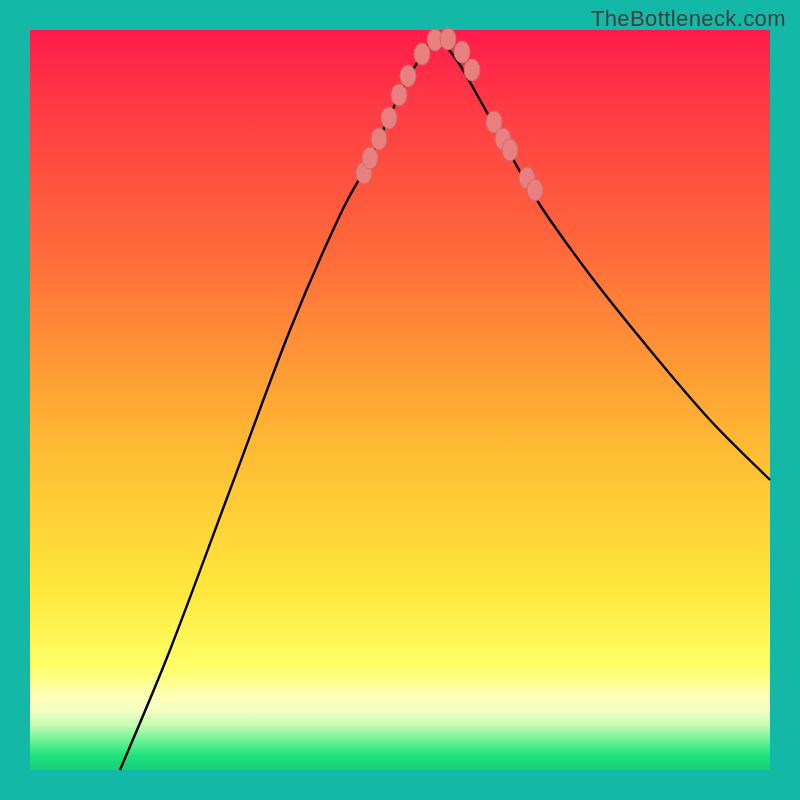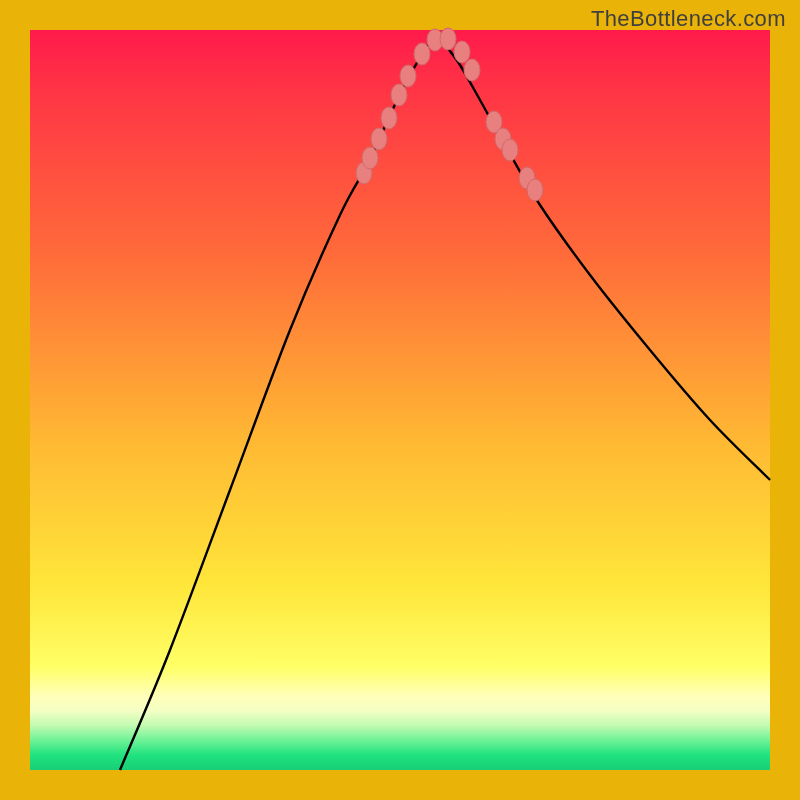--- a/index.html
+++ b/index.html
@@ -8,21 +8,21 @@
     width: 800px;
     height: 800px;
     overflow: hidden;
     background: #000;
     font-family: Arial, Helvetica, sans-serif;
   }
   .frame {
     position: relative;
     width: 800px;
     height: 800px;
-    background: #eab308;
+    background: #14b8a6;
   }
   .plot-area {
     position: absolute;
     left: 30px;
     top: 30px;
     width: 740px;
     height: 740px;
     
     background: linear-gradient(
       to bottom,

